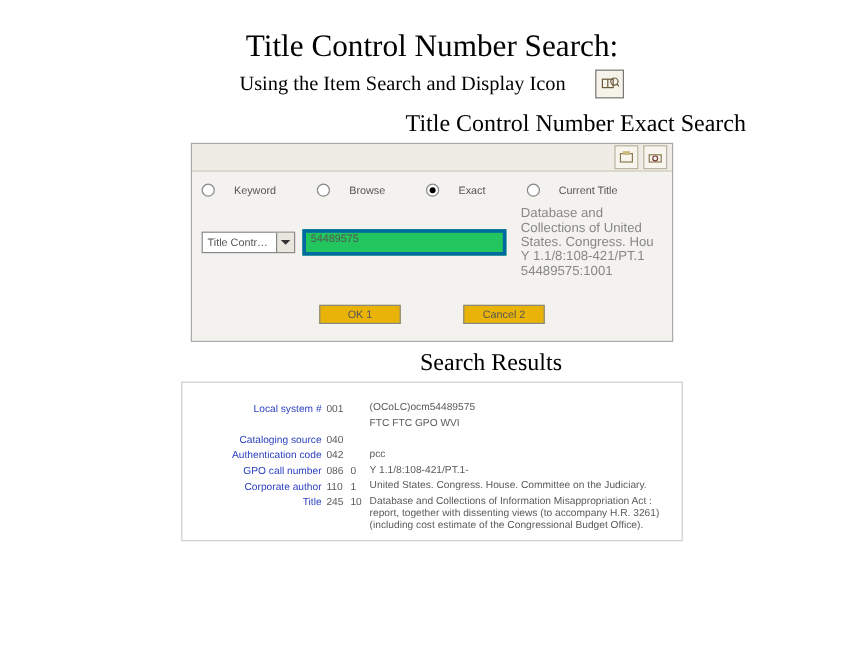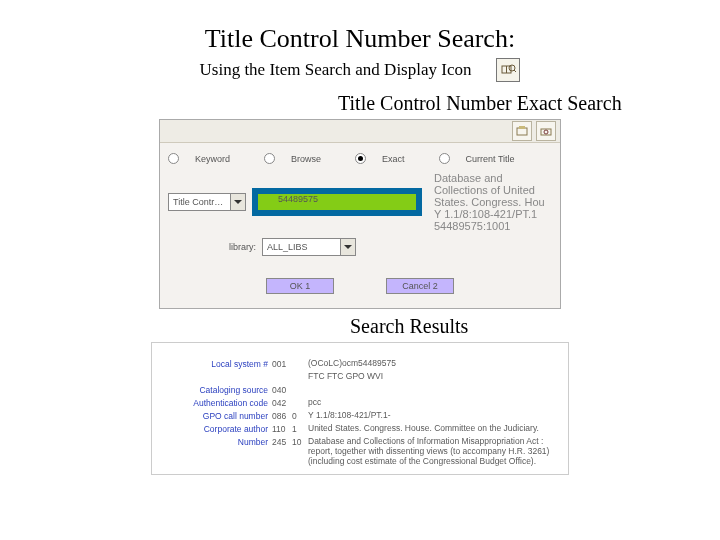--- a/index.html
+++ b/index.html
@@ -19,25 +19,25 @@
   .dlg-body{padding:10px 8px 14px}
   .radio-row{display:flex;align-items:center;gap:6px;margin-bottom:8px}
   .radio-row .grp{display:flex;align-items:center;gap:16px}
   .radio{width:9px;height:9px;border:1px solid #888;border-radius:50%;background:#fff;display:inline-block;position:relative}
   .radio.checked::after{content:"";position:absolute;inset:2px;border-radius:50%;background:#000}
   .field-row{display:flex;align-items:center;gap:6px;margin-bottom:6px}
   .combo{border:1px solid #888;background:#fff;display:flex;align-items:center;height:16px}
   .combo-text{padding:0 4px;white-space:nowrap;overflow:hidden;text-overflow:ellipsis;flex:1}
   .combo-btn{width:14px;height:16px;border-left:1px solid #888;background:#e8e6dd;display:flex;align-items:center;justify-content:center}
   .combo-btn svg{width:8px;height:8px;fill:#333}
-  .inp{border:6px solid #0369a1;background:#84cc16;height:16px;padding:0 20px;flex:1}
+  .inp{border:3px solid #0369a1;background:#22c55e;height:16px;padding:0 4px;flex:1}
   .side-text{width:118px;font-size:11px;color:#888;line-height:1.1;padding-left:6px}
   .lib-label{width:58px;text-align:right}
   .btn-row{display:flex;justify-content:center;gap:52px;margin-top:22px}
-  .btn{border:1px solid #888;background:#c4b5fd;padding:2px 10px;min-width:46px;text-align:center}
+  .btn{border:1px solid #888;background:#eab308;padding:2px 10px;min-width:46px;text-align:center}
   
   .res{width:400px;margin:4px auto 0;border:1px solid #ccc;background:#fff;font-family:Arial,Helvetica,sans-serif;font-size:8.5px;color:#5a5a5a;padding:16px 8px 4px}
   .rrow{display:flex;align-items:flex-start;margin-bottom:3px}
   .rlab{color:#2a3fbf;text-align:right;width:108px;padding-right:4px;white-space:nowrap}
   .rcode{width:20px}
   .rind{width:16px;white-space:pre}
   .rval{flex:1;line-height:1.15}
 </style>
 </head>
 <body>
@@ -106,31 +106,20 @@
               </svg>
             </span>
         </div>
         <div class="inp">54489575</div>
         <div class="side-text">Database and Collections of
 United States. Congress. Hou
 Y 1.1/8:108-421/PT.1
 54489575:1001</div>
       </div>
 
-      <div class="field-row" style="margin-left:30px">
-        <span class="lib-label">library:</span>
-        <div class="combo" style="width:92px">
-          <span class="combo-text">ALL_LIBS</span>
-          <span class="combo-btn">
-              <svg viewBox="0 0 8 8">
-                <polygon points="0,2 8,2 4,6"></polygon>
-              </svg>
-            </span>
-        </div>
-      </div>
 
       <div class="btn-row">
         <div class="btn">OK  1</div>
         <div class="btn">Cancel  2</div>
       </div>
     </div>
   </div>
 
   <div class="section-label sec2">Search Results</div>
 
@@ -165,19 +154,19 @@
         <div class="rind">0</div>
         <div class="rval">Y 1.1/8:108-421/PT.1-</div>
       </div>
       <div class="rrow">
         <div class="rlab">Corporate author</div>
         <div class="rcode">110</div>
         <div class="rind">1</div>
         <div class="rval">United States. Congress. House. Committee on the Judiciary.</div>
       </div>
       <div class="rrow">
-        <div class="rlab">Number</div>
+        <div class="rlab">Title</div>
         <div class="rcode">245</div>
         <div class="rind">10</div>
         <div class="rval">Database and Collections of Information Misappropriation Act : report, together with dissenting views (to accompany H.R. 3261) (including cost estimate of the Congressional Budget Office).</div>
       </div>
     </div>
 </div>
 
 </body></html>

